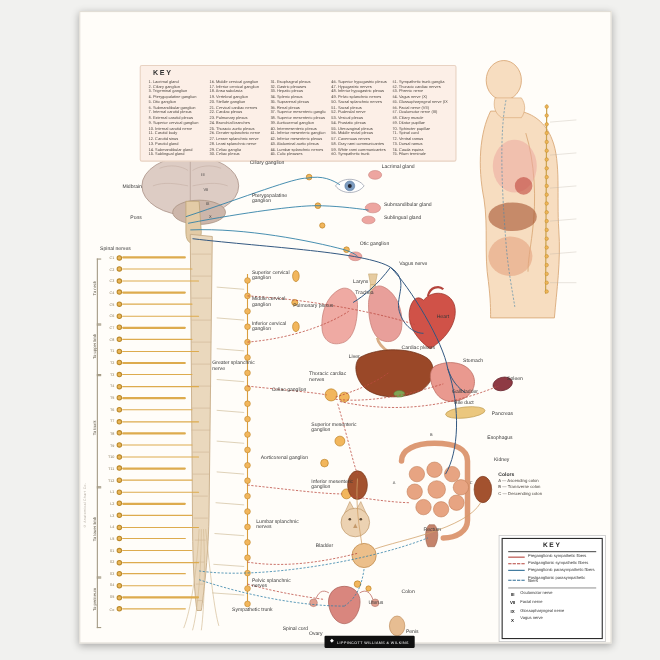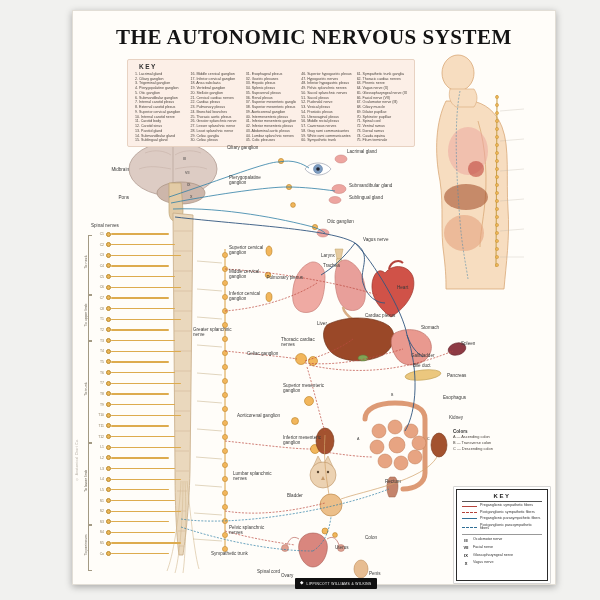--- a/index.html
+++ b/index.html
@@ -52,21 +52,20 @@
   #footer-logo .diamond{font-size:4.5px;line-height:1;}
   #footer-logo .pub-name{font-size:3.3px;letter-spacing:.4px;white-space:nowrap;}
   #vert-copy{position:absolute;left:2px;top:428px;writing-mode:vertical-rl;transform:rotate(180deg);
              font-size:3.2px;color:#b0a99e;letter-spacing:.3px;}
 </style>
 </head>
 <body>
 
 <div id="poster">
 
-  <div id="poster-title">THE AUTONOMIC NERVOUS SYSTEM</div>
 
   <svg id="art" viewBox="0 0 484 575" aria-hidden="true">
 
     <g transform="translate(343,40)">
       <ellipse cx="42" cy="22" rx="16" ry="18" fill="#f7ddc0" stroke="#d9a877" stroke-width="0.8"></ellipse>
       <path d="M30,50 C20,70 18,100 24,130 C28,156 24,180 28,205 C30,222 30,230 30,238 L88,238 C90,214 94,186 92,158 C90,128 94,96 86,76 C80,60 68,52 56,50 Z" fill="#f7ddc0" stroke="#d9a877" stroke-width="0.8"></path>
       <path d="M34,38 C32,46 34,52 40,56 L58,56 C62,50 62,44 58,38 Z" fill="#f7ddc0" stroke="#d9a877" stroke-width="0.6"></path>
       <path d="M62,70 C70,96 72,130 68,160 C66,176 64,186 64,196" stroke="#d9a877" fill="none" stroke-width="0.8"></path>
       <ellipse cx="52" cy="100" rx="20" ry="24" fill="#eda89e" opacity="0.55"></ellipse>
       <circle cx="60" cy="118" r="8" fill="#c0463c" opacity="0.6"></circle>

